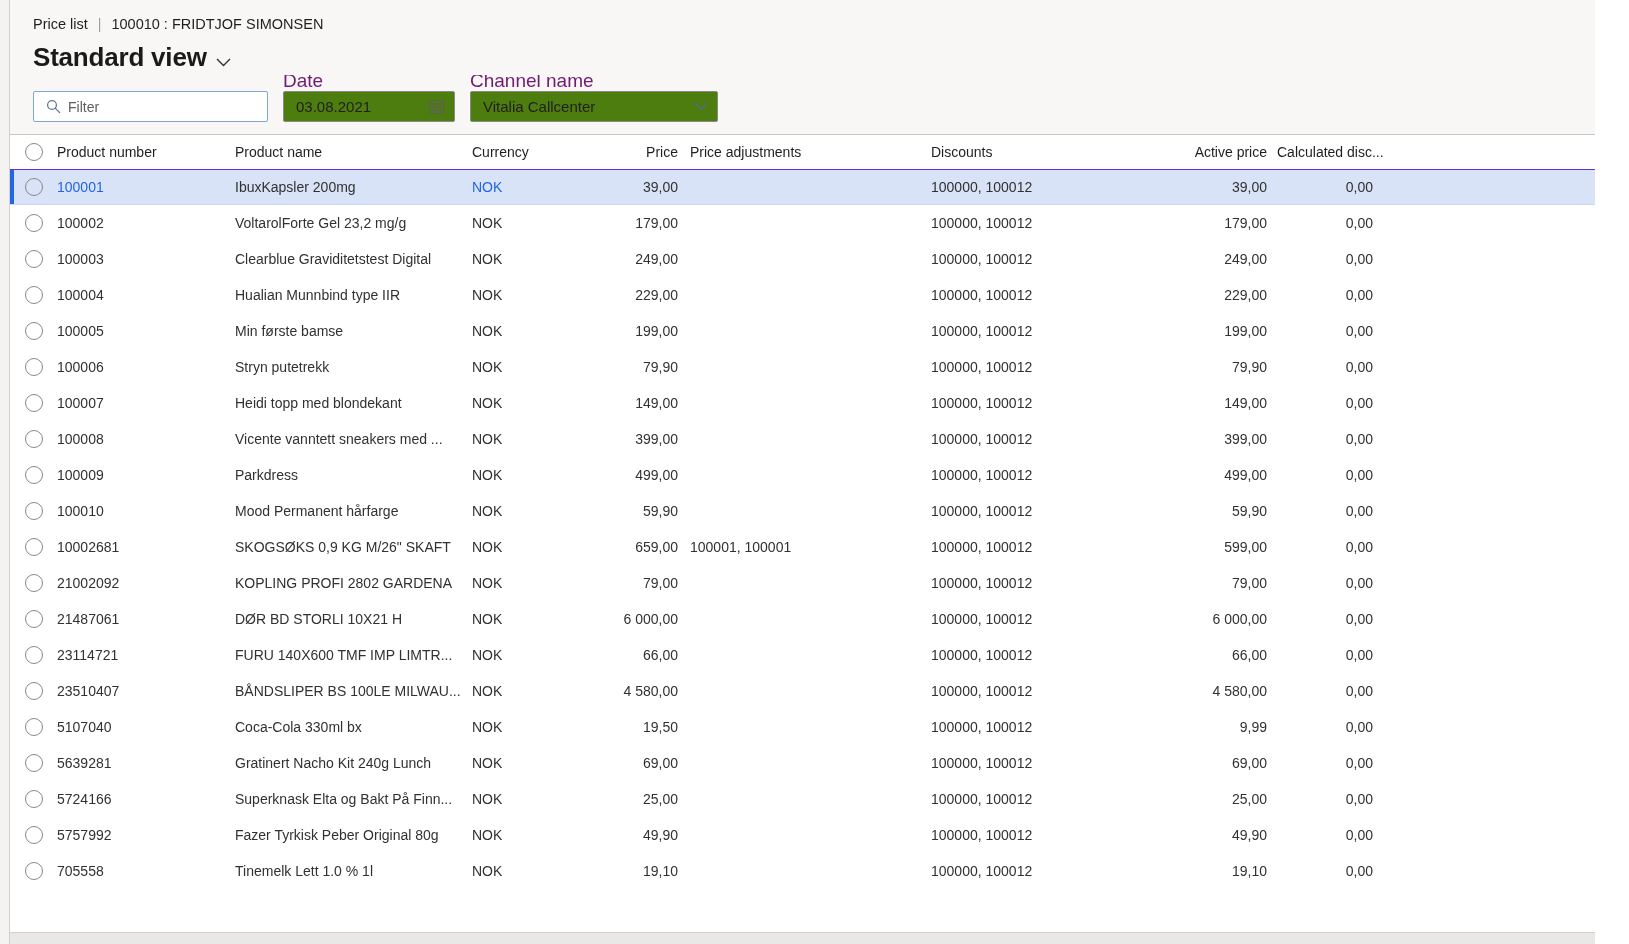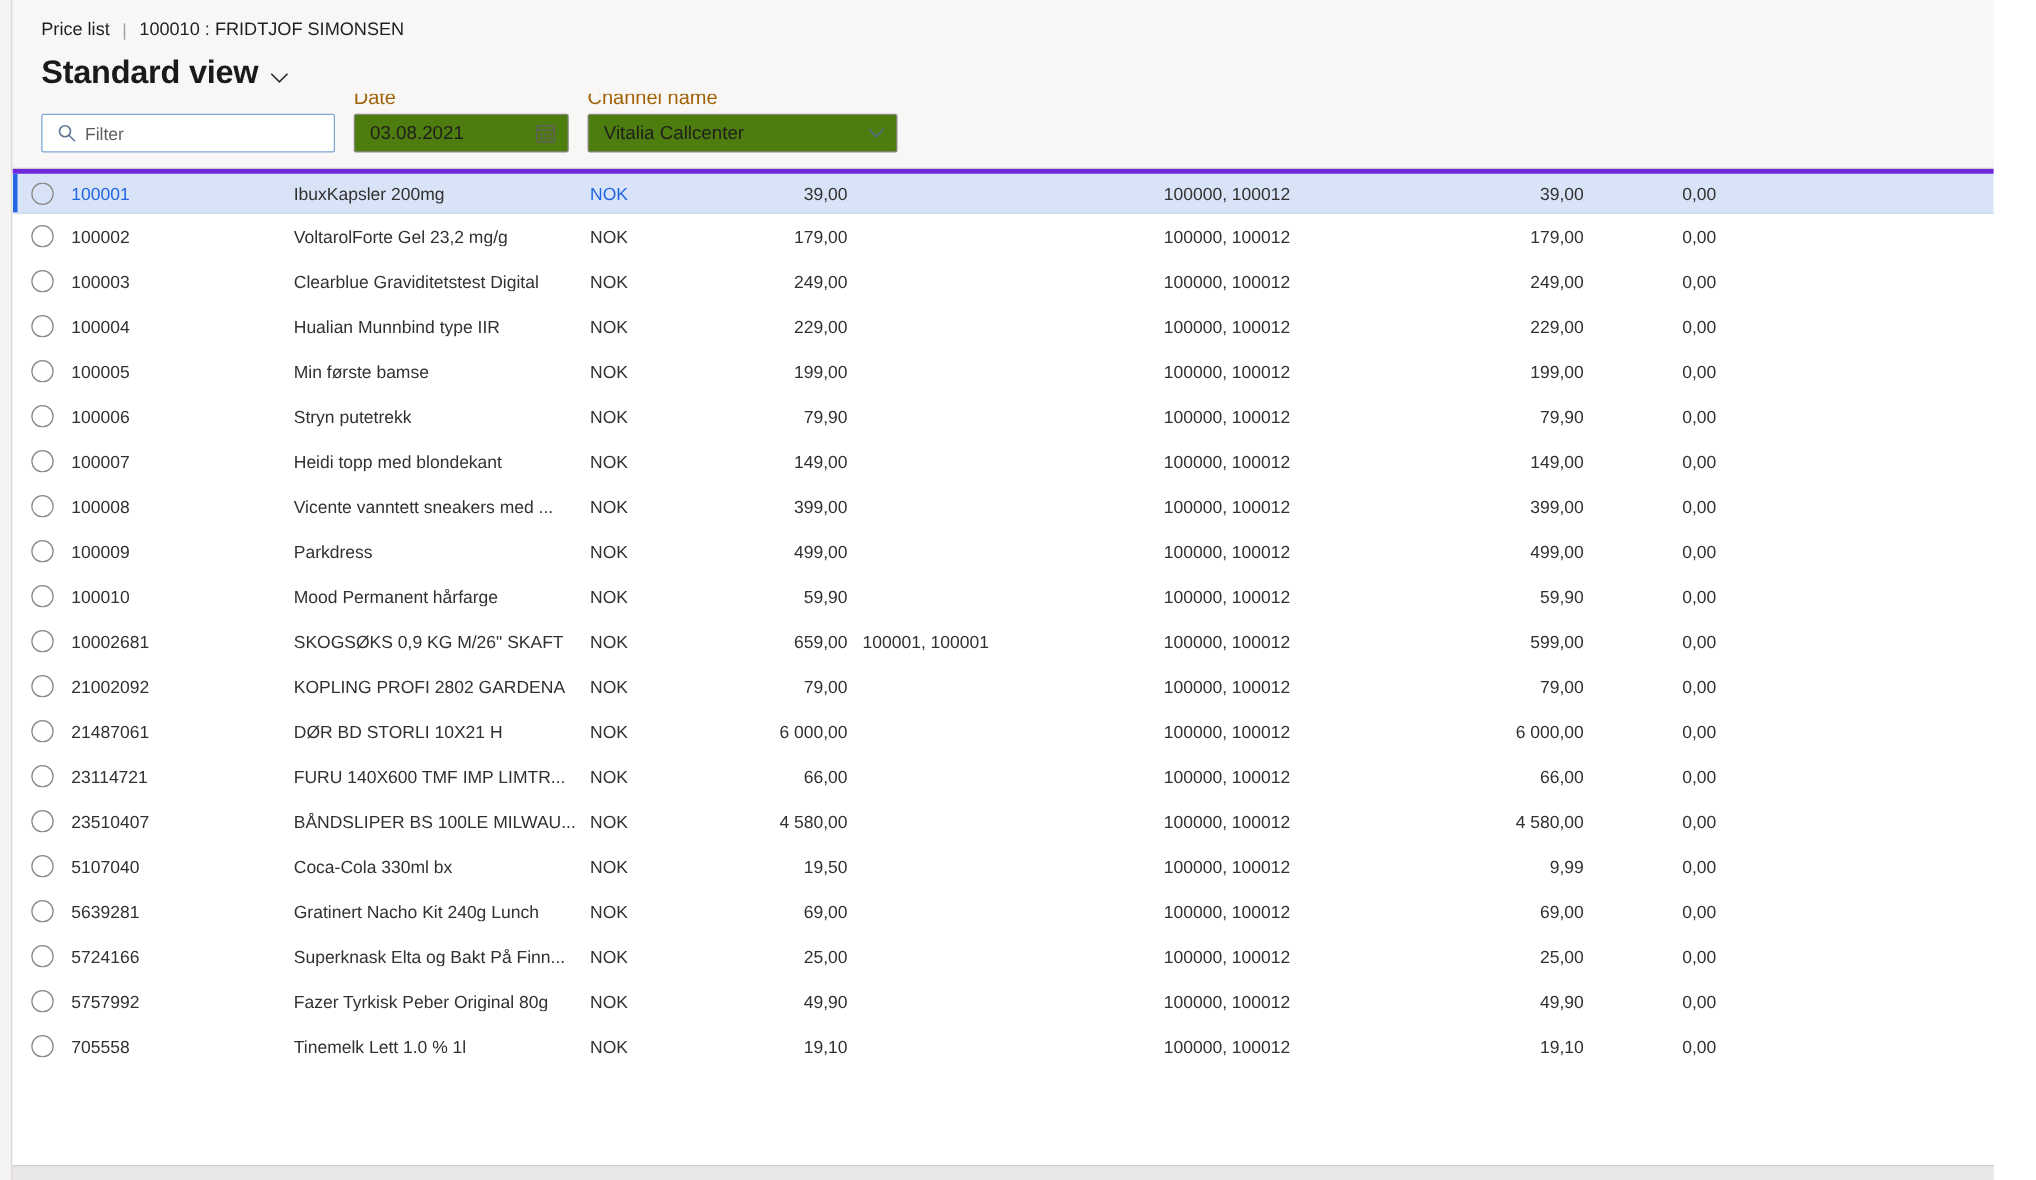--- a/index.html
+++ b/index.html
@@ -22,21 +22,21 @@
   .title-chevron { margin-left:9px; margin-top:10px; }
 
   .filter-box { position:absolute; left:23px; top:91px; width:235px; height:31px; background:#fff;
     border:1px solid #7da6da; border-radius:2px; display:flex; align-items:center; padding:0 12px; }
   .filter-box svg { flex:none; margin-right:7px; }
   .filter-box input { border:none; outline:none; width:100%; font-size:14px; color:#201f1e;
     font-family:inherit; background:transparent; }
   .filter-box input::placeholder { color:#605e5c; }
 
   .clipped-label { position:absolute; height:13px; overflow:hidden; }
-  .clipped-label span { display:block; margin-top:-5px; font-size:16px; color:#a16207; }
+  .clipped-label span { display:block; margin-top:-5px; font-size:19px; color:#701a75; }
   .date-label { left:273px; top:75px; }
   .channel-label { left:460px; top:75px; }
 
   .input-like { position:absolute; top:91px; height:31px; background:#4d7c0f; border:1px solid #8a8886;
     border-radius:2px; display:flex; align-items:center; justify-content:space-between;
     padding:0 9px 0 12px; font-size:15px; color:#201f1e; cursor:pointer; }
   .date-input { left:273px; width:172px; }
   .channel-select { left:460px; width:248px; }
 
   
@@ -48,21 +48,21 @@
   .grid-row { height:36px; font-size:14px; color:#323130; cursor:pointer; }
   .cell { white-space:nowrap; overflow:hidden; text-overflow:ellipsis; }
   .c-check { display:flex; justify-content:center; }
   .circle { width:18px; height:18px; border:1px solid #8a8886; border-radius:50%; background:transparent; display:block; cursor:pointer; }
   .c-right { text-align:right; }
   .c-adj { padding-left:12px; }
   .c-calc-h { padding-left:10px; }
   .c-calc { text-align:right; padding-right:16px; }
 
   .grid-row.selected { background:#d8e3f7; box-shadow:inset 4px 0 0 #2266e3;
-    border-top:4px solid #6d28d9; border-bottom:1px solid #ccd9f3; }
+    border-top:1px solid #6d28d9; border-bottom:1px solid #ccd9f3; }
   .grid-row.selected .link-cell { color:#2266e3; }
   .link-cell { color:#323130; text-decoration:none; }
 
   
   .bottom-strip { height:12px; flex:none; background:#e9e8e7; border-top:1px solid #d2d0ce; }
 </style>
 </head>
 <body>
 
 <div class="page">
@@ -109,20 +109,34 @@
       </div>
       <div class="input-like channel-select">
         <span>Vitalia Callcenter</span>
         <svg width="14" height="9" viewBox="0 0 14 9" fill="none">
           <path d="M1 1 L7 7.5 L13 1" stroke="#5a6a8a" stroke-width="1.3" fill="none"></path>
         </svg>
       </div>
     </div>
 
     <div class="grid">
+      <div class="grid-header">
+        <div class="cell c-check">
+            <span class="circle"></span>
+          </div>
+        <div class="cell">Product number</div>
+        <div class="cell">Product name</div>
+        <div class="cell">Currency</div>
+        <div class="cell c-right">Price</div>
+        <div class="cell c-adj">Price adjustments</div>
+        <div class="cell">Discounts</div>
+        <div class="cell c-right">Active price</div>
+        <div class="cell c-calc-h">Calculated disc...</div>
+        <div class="cell"></div>
+      </div>
       <div id="grid-rows">
           <div class="grid-row selected">
             <div class="cell c-check">
               <span class="circle"></span>
             </div>
             <div class="cell link-cell">100001</div>
             <div class="cell">IbuxKapsler 200mg</div>
             <div class="cell link-cell">NOK</div>
             <div class="cell c-right">39,00</div>
             <div class="cell c-adj"></div>

